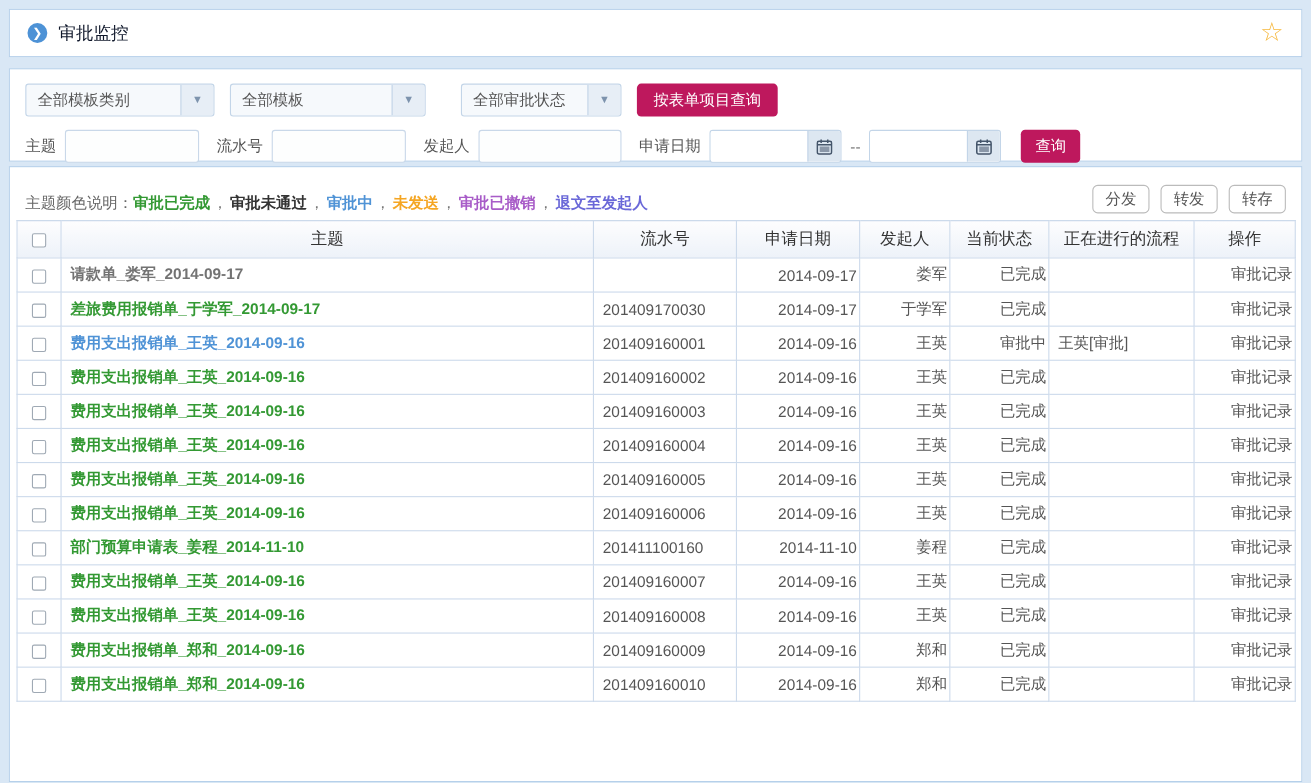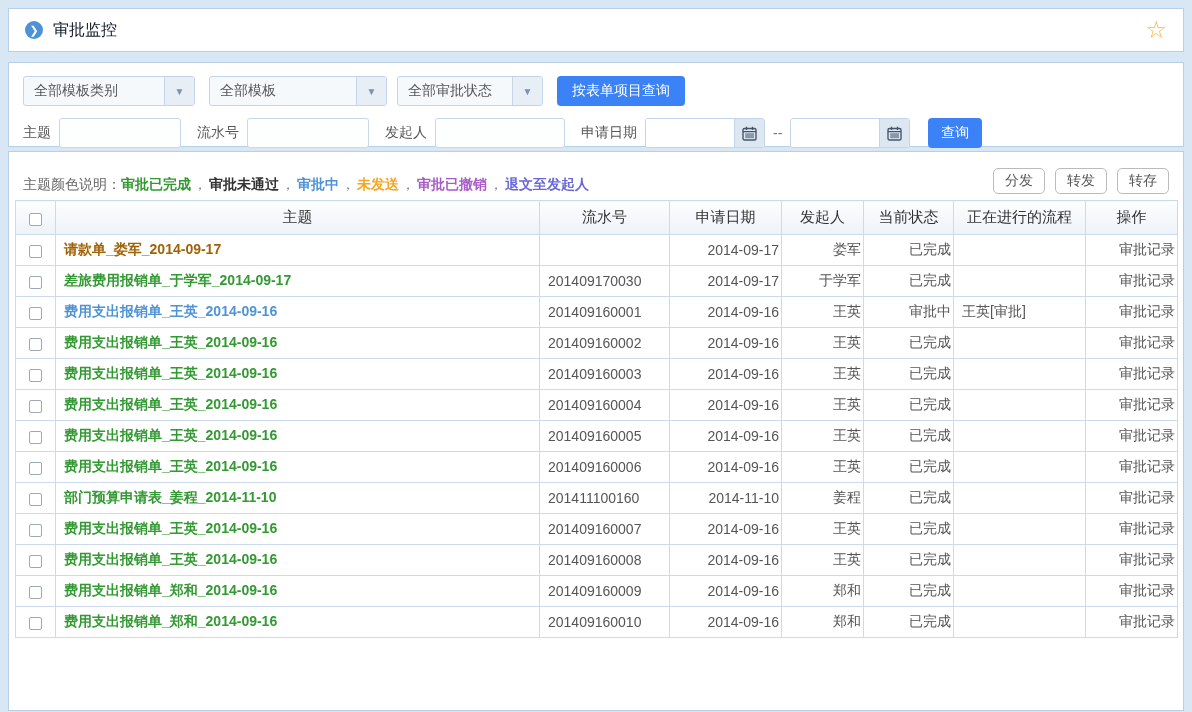--- a/index.html
+++ b/index.html
@@ -37,24 +37,24 @@
     background:#f6f9fc; border:1px solid #c3d5e8; border-radius:3px;
     overflow:hidden; cursor:pointer;
   }
   .dropdown .dd-value { flex:1; padding:0 10px; color:#555; }
   .dropdown .dd-arrow {
     width:30px; height:100%; background:#e7eef6; border-left:1px solid #c3d5e8;
     display:flex; align-items:center; justify-content:center;
     color:#7d93ad; font-size:10px;
   }
   .dd1 { width:172px; margin-right:14px; }
-  .dd2 { width:178px; margin-right:10px; }
+  .dd2 { width:178px; margin-right:32px; }
   .dd3 { width:146px; margin-right:14px; }
   .btn-blue {
-    height:30px; background:#3b82f6; color:#fff; border:none;
+    height:30px; background:#be185d; color:#fff; border:none;
     border-radius:4px; padding:0 15px; font-size:14px; cursor:pointer;
     font-family:inherit;
   }
   .f-label { color:#555; margin-right:8px; }
   .txt-input {
     height:30px; width:122px; border:1px solid #c9d8e9; border-radius:3px;
     background:#fdfefe; padding:0 8px; font-family:inherit; font-size:14px; color:#555;
   }
   .gap-m { margin-right:16px; }
   .date-box {
@@ -191,21 +191,21 @@
         <th>申请日期</th>
         <th>发起人</th>
         <th>当前状态</th>
         <th>正在进行的流程</th>
         <th>操作</th>
       </tr>
     </thead>
     <tbody>
         <tr>
     <td class="cb-cell"><span class="cb"></span></td>
-    <td><a class="subject-link" style="color: #a16207;">请款单_娄军_2014-09-17</a></td>
+    <td><a class="subject-link" style="color: #737373;">请款单_娄军_2014-09-17</a></td>
     <td></td>
     <td class="c">2014-09-17</td>
     <td class="c">娄军</td>
     <td class="c">已完成</td>
     <td></td>
     <td class="c"><a class="action-link">审批记录</a></td>
   </tr>
         <tr>
     <td class="cb-cell"><span class="cb"></span></td>
     <td><a class="subject-link" style="color: rgb(51, 153, 51);">差旅费用报销单_于学军_2014-09-17</a></td>

